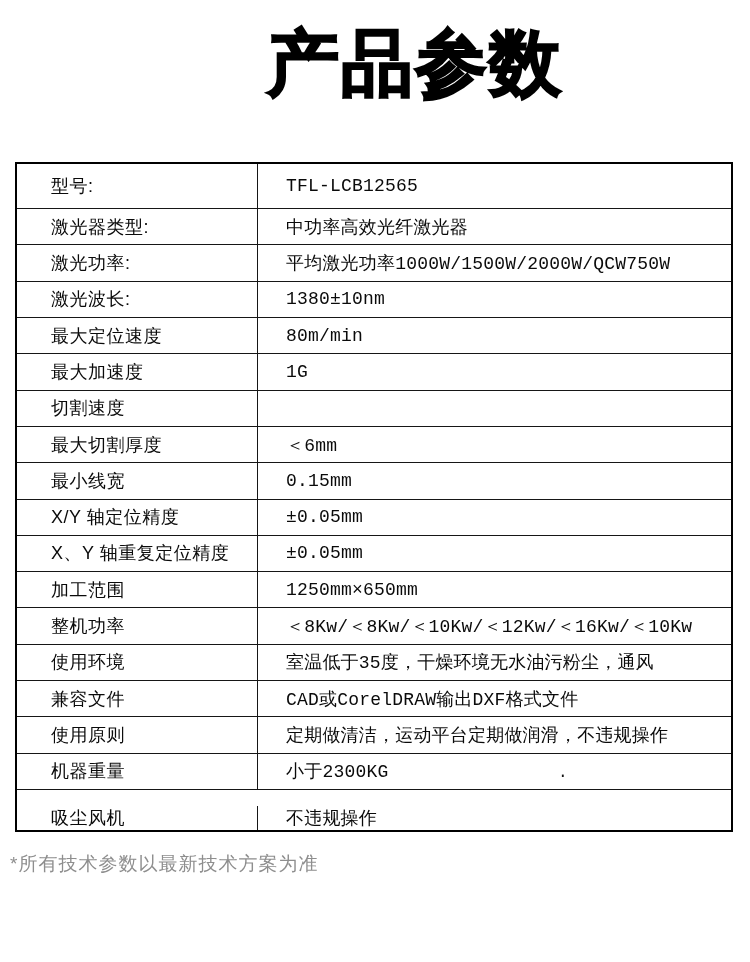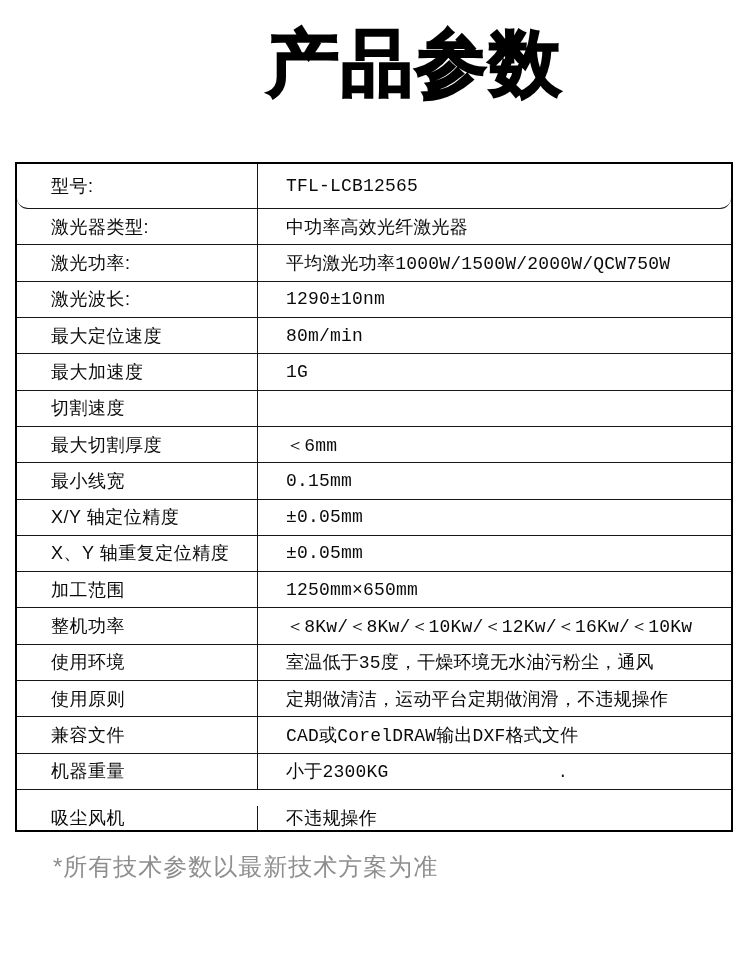--- a/index.html
+++ b/index.html
@@ -40,21 +40,21 @@
     background: #ffffff;
     display: flex;
     flex-direction: column;
   }
   .t-row {
     display: flex;
     flex: 1 1 auto;
     border-bottom: 1.5px solid #161616;
     min-height: 0;
   }
-  .t-row:first-child { flex: 0 0 44px; border-radius: 11px; }
+  .t-row:first-child { flex: 0 0 44px; }
   .t-row:last-child  { flex: 0 0 40px; border-bottom: none; align-items: flex-end; }
   .cell-label {
     flex: 0 0 241px;
     box-sizing: border-box;
     border-right: 1.5px solid #161616;
     display: flex;
     align-items: center;
     padding-left: 34px;
     font-size: 18px;
     letter-spacing: 0.5px;
@@ -75,24 +75,23 @@
     position: absolute;
     left: 300px;
     top: 10px;
     font-size: 16px;
     color: #111;
   }
   .footnote {
     position: absolute;
     left: 10px;
     top: 851px;
-    font-size: 24px;
+    font-size: 19px;
     letter-spacing: 1px;
     color: #8e8e8e;
-    margin-left: 43px;
   }
 </style>
 </head>
 <body>
 
 <div class="page-title">产品参数</div>
 
 <div class="spec-table">
     <div class="t-row">
     <div class="cell-label">型号:</div>
@@ -101,21 +100,21 @@
     <div class="t-row">
     <div class="cell-label">激光器类型:</div>
     <div class="cell-value">中功率高效光纤激光器</div>
   </div>
     <div class="t-row">
     <div class="cell-label">激光功率:</div>
     <div class="cell-value">平均激光功率1000W/1500W/2000W/QCW750W</div>
   </div>
     <div class="t-row">
     <div class="cell-label">激光波长:</div>
-    <div class="cell-value">1290±10nm</div>
+    <div class="cell-value">1380±10nm</div>
   </div>
     <div class="t-row">
     <div class="cell-label">最大定位速度</div>
     <div class="cell-value">80m/min</div>
   </div>
     <div class="t-row">
     <div class="cell-label">最大加速度</div>
     <div class="cell-value">1G</div>
   </div>
     <div class="t-row">
@@ -143,26 +142,26 @@
   </div>
     <div class="t-row">
     <div class="cell-label">整机功率</div>
     <div class="cell-value">＜8Kw/＜8Kw/＜10Kw/＜12Kw/＜16Kw/＜10Kw</div>
   </div>
     <div class="t-row">
     <div class="cell-label">使用环境</div>
     <div class="cell-value">室温低于35度，干燥环境无水油污粉尘，通风</div>
   </div>
     <div class="t-row">
+    <div class="cell-label">兼容文件</div>
+    <div class="cell-value">CAD或CorelDRAW输出DXF格式文件</div>
+  </div>
+    <div class="t-row">
     <div class="cell-label">使用原则</div>
     <div class="cell-value">定期做清洁，运动平台定期做润滑，不违规操作</div>
-  </div>
-    <div class="t-row">
-    <div class="cell-label">兼容文件</div>
-    <div class="cell-value">CAD或CorelDRAW输出DXF格式文件</div>
   </div>
     <div class="t-row">
     <div class="cell-label">机器重量</div>
     <div class="cell-value">小于2300KG<span class="stray-dot">.</span></div>
   </div>
     <div class="t-row">
     <div class="cell-label">吸尘风机</div>
     <div class="cell-value">不违规操作</div>
   </div>
   </div>

